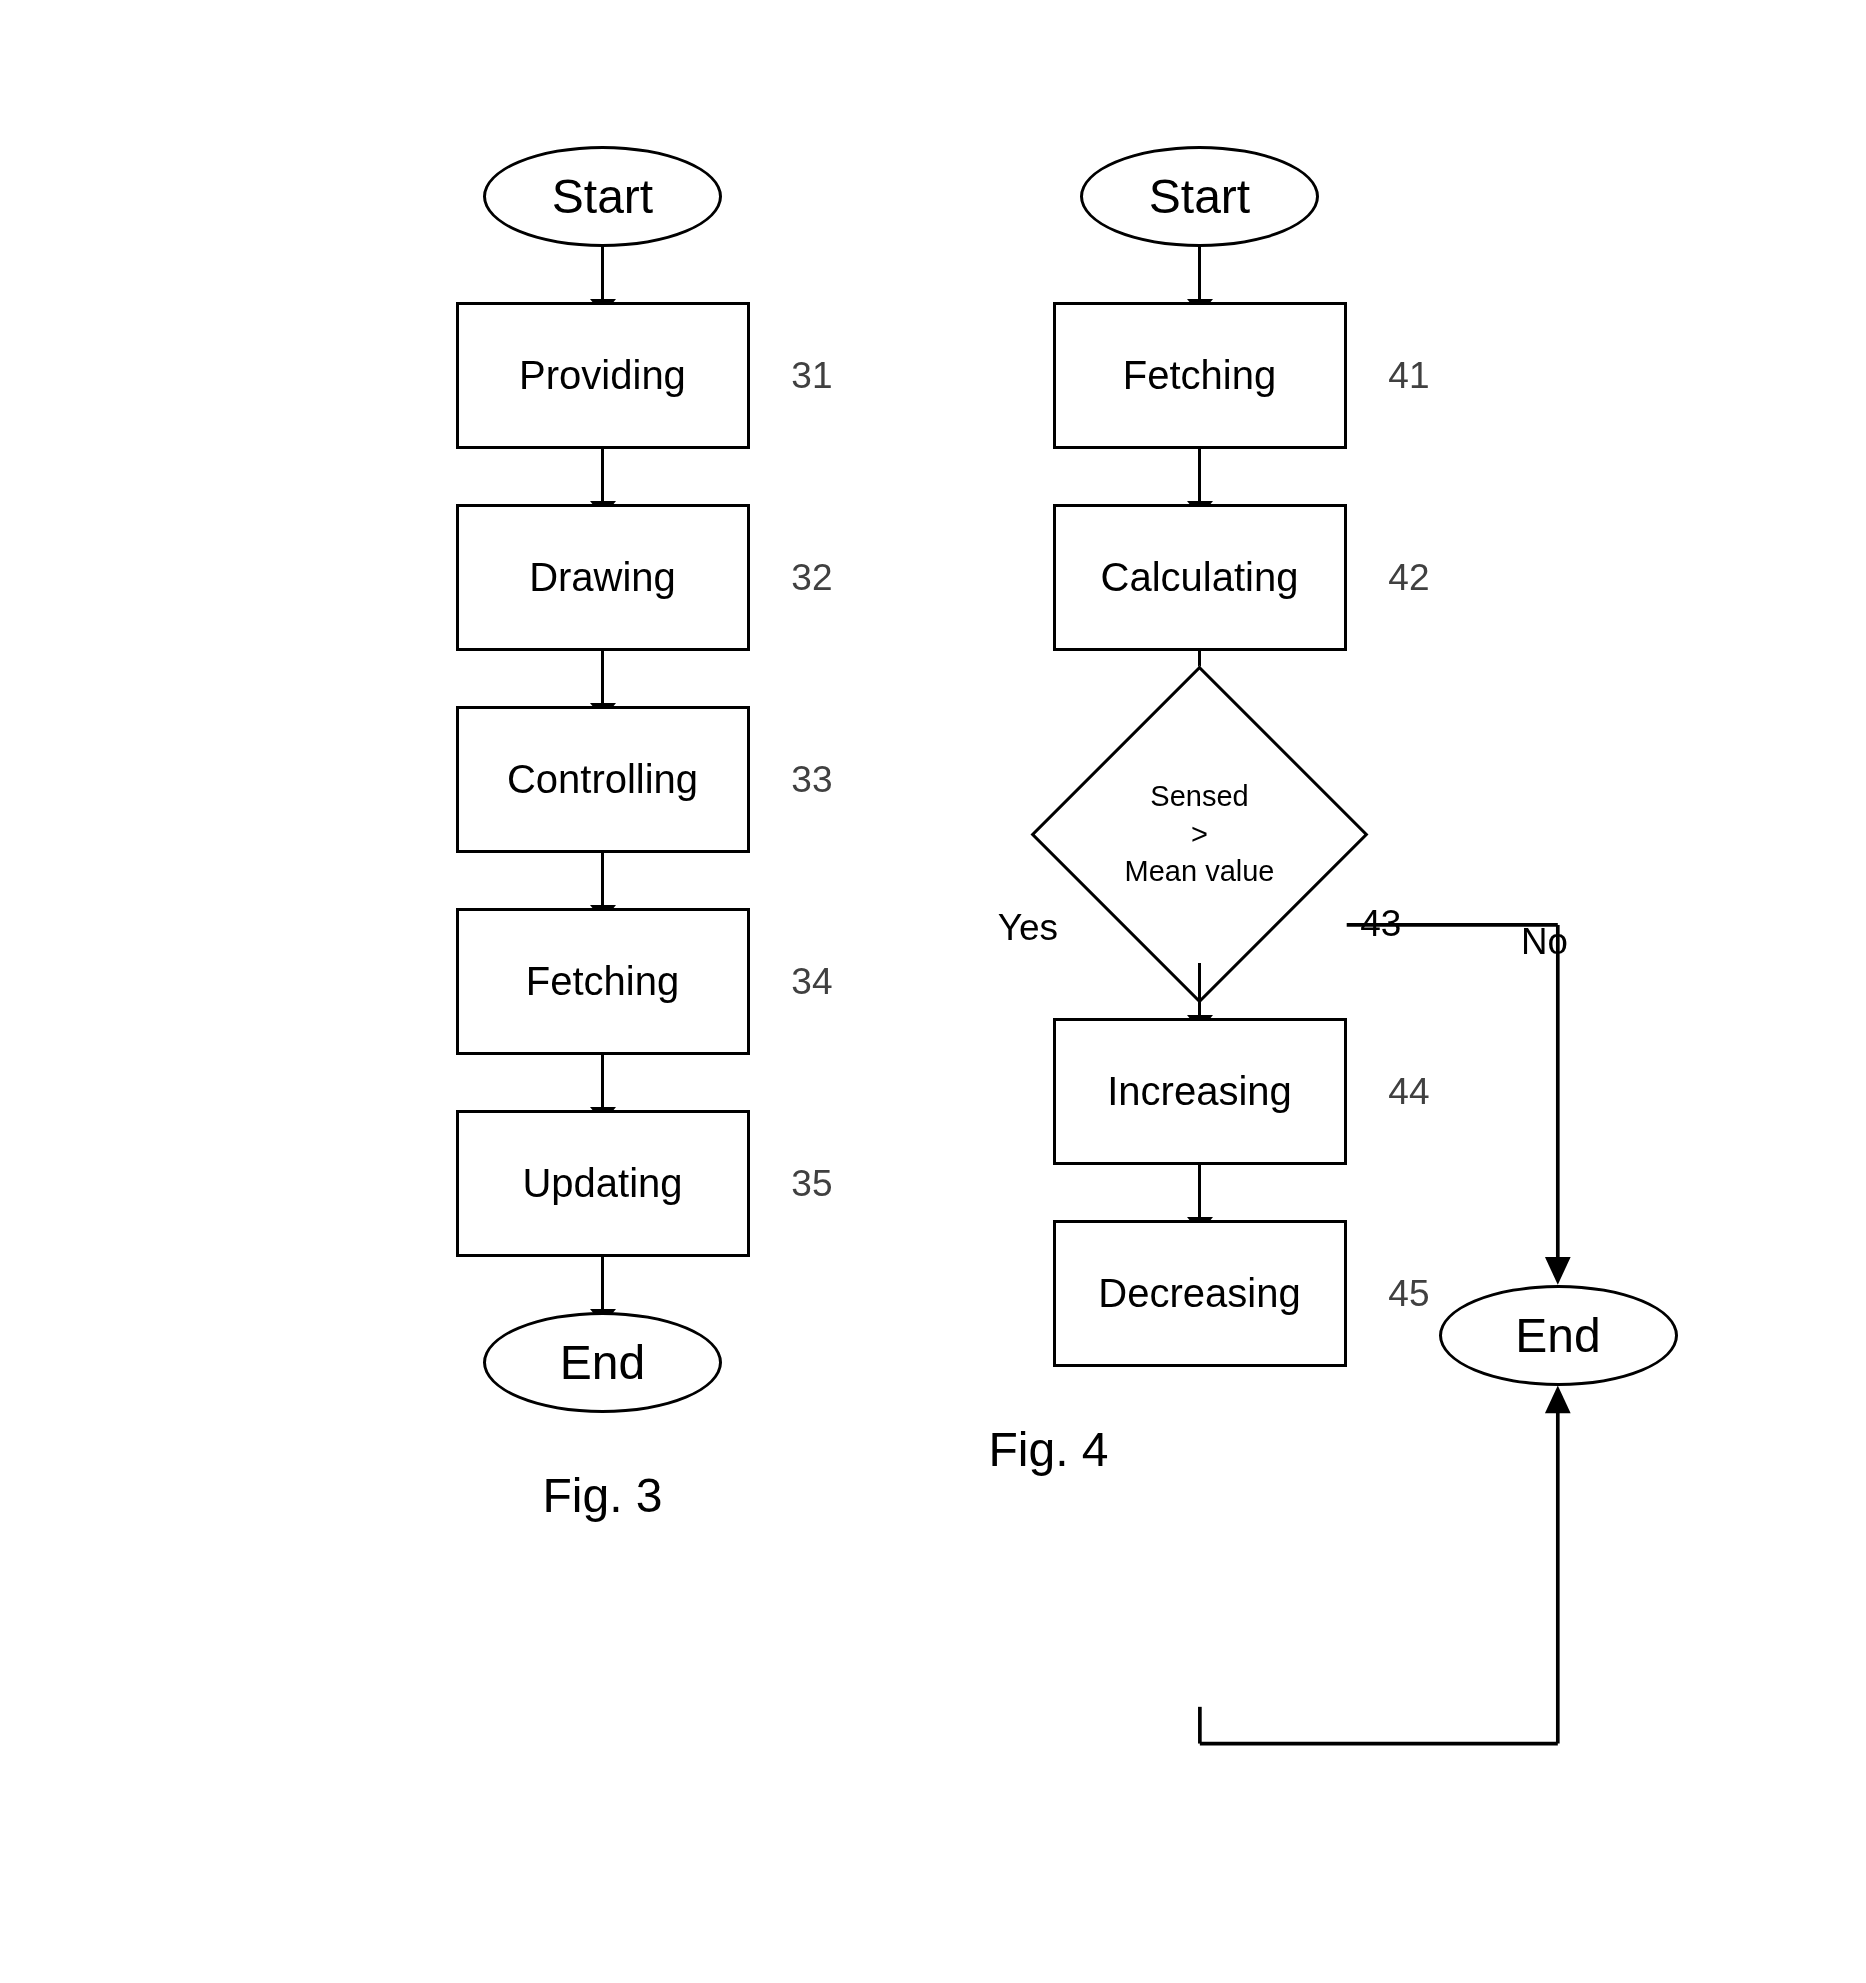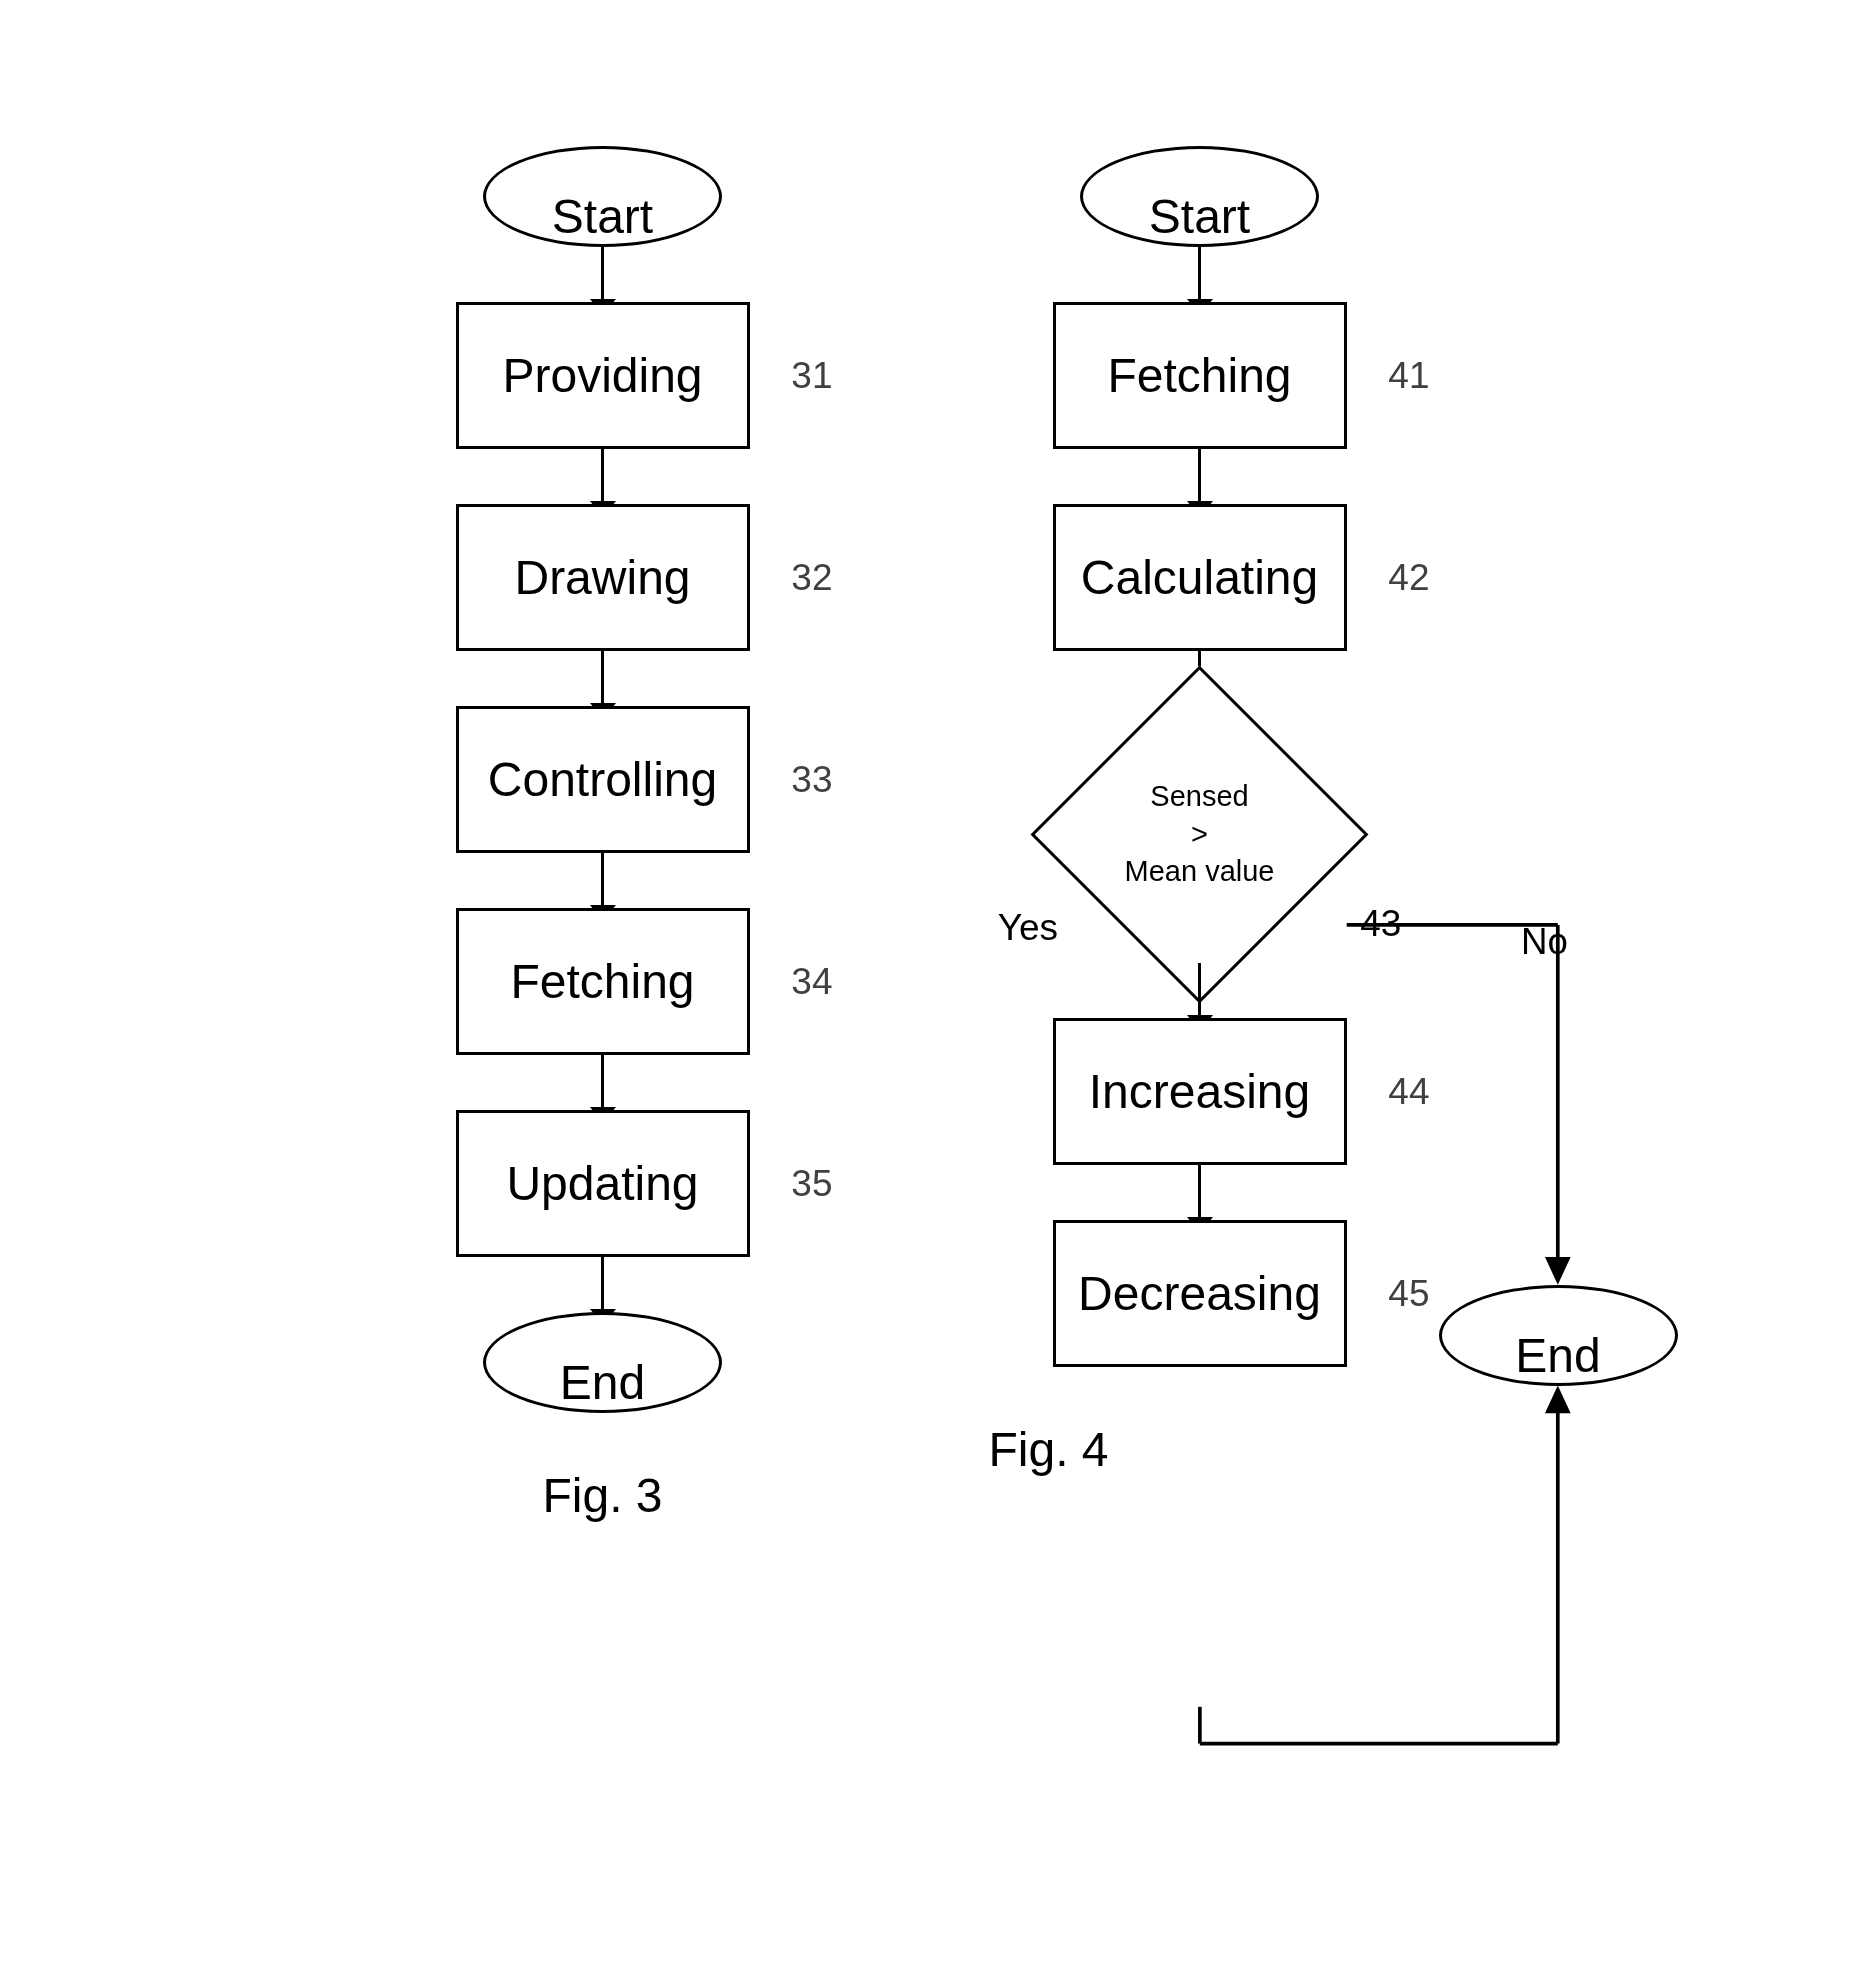--- a/index.html
+++ b/index.html
@@ -34,35 +34,35 @@
       margin-top: 55px;
       text-align: center;
     }
     
     .oval {
       border: 3.7px solid #000;
       border-radius: 50%;
       width: 239px;
       height: 101px;
       display: flex;
-      align-items: flex-end;
+      align-items: center;
       justify-content: center;
       font-size: 48px;
       background: #fff;
       position: relative;
       z-index: 2;
     }
     .rect {
       border: 3.7px solid #000;
       width: 294px;
       height: 147px;
       display: flex;
       align-items: center;
       justify-content: center;
-      font-size: 48px;
+      font-size: 40px;
       background: #fff;
       position: relative;
       z-index: 2;
     }
     .diamond-wrap {
       position: relative;
       width: 294px;
       height: 257px;
       display: flex;
       align-items: center;

